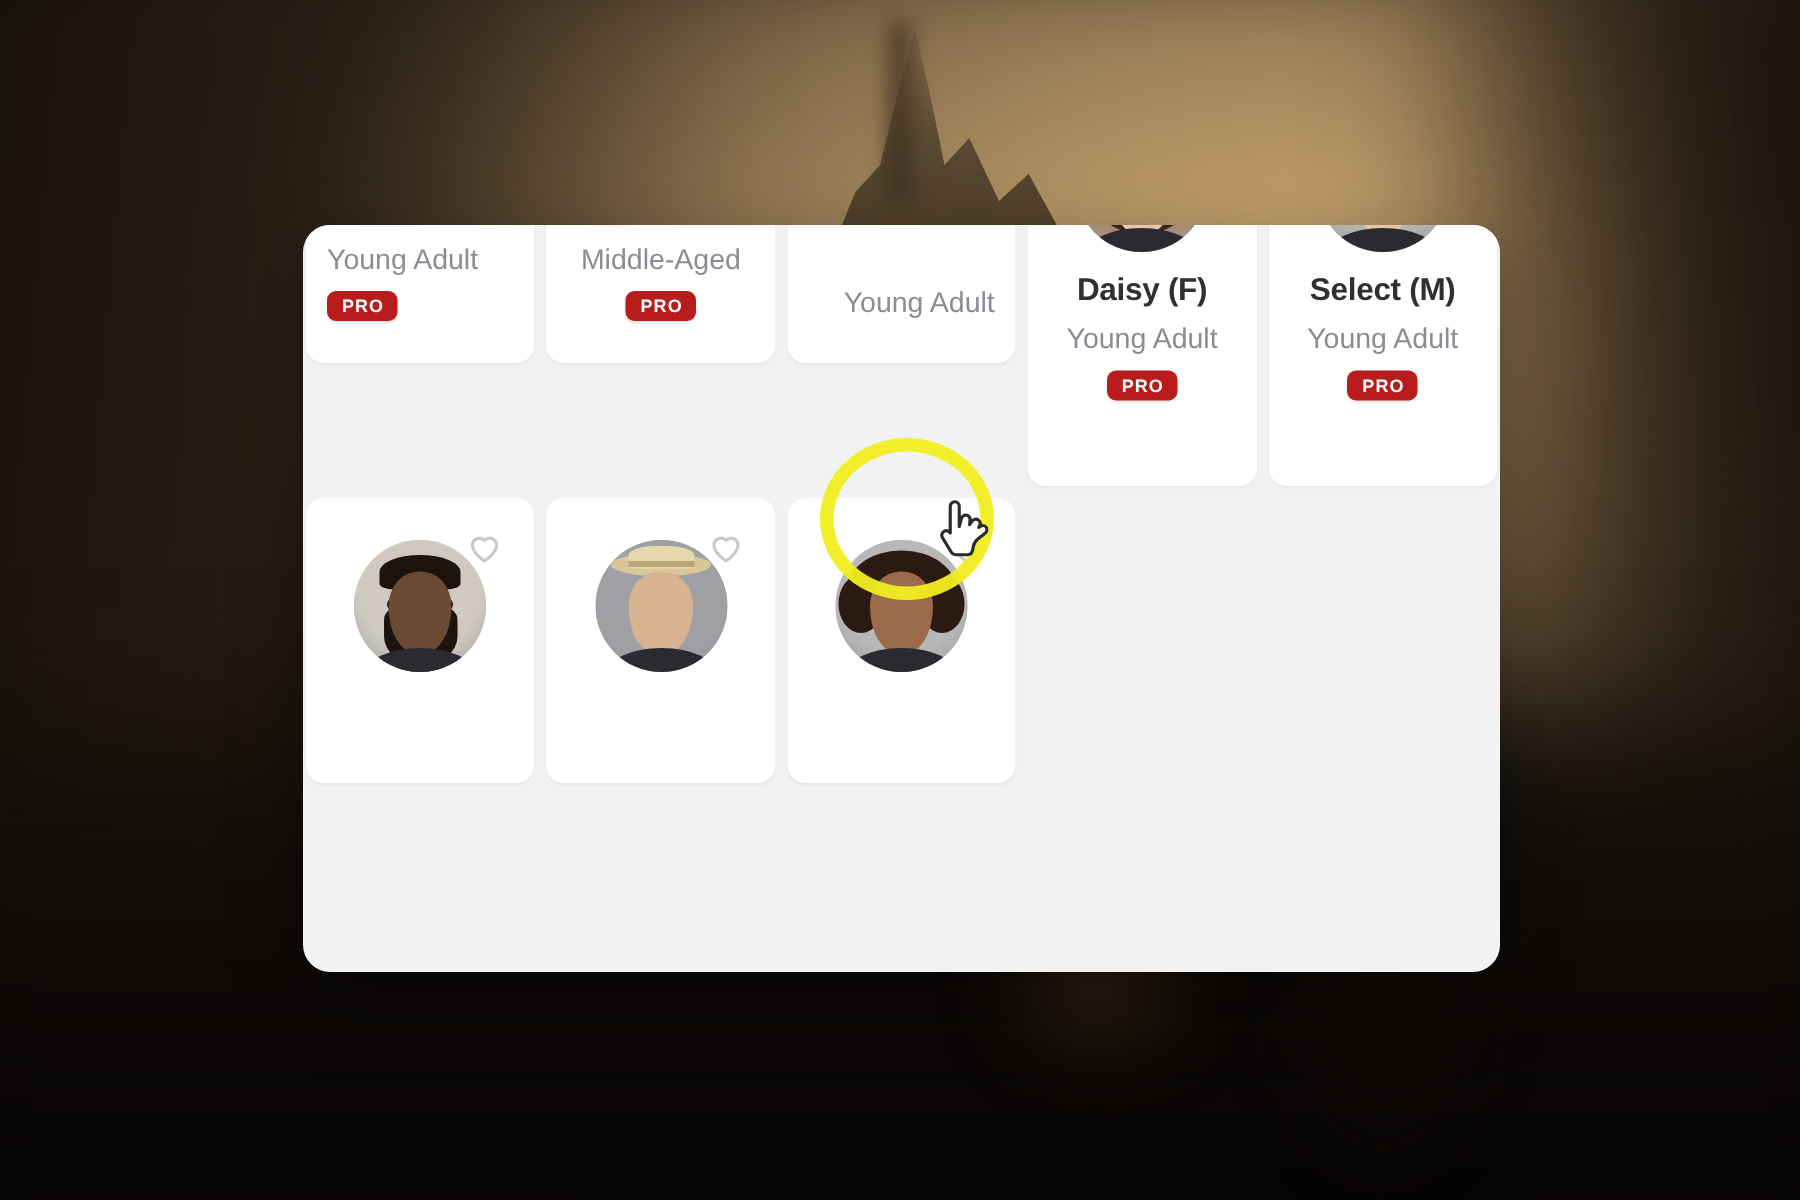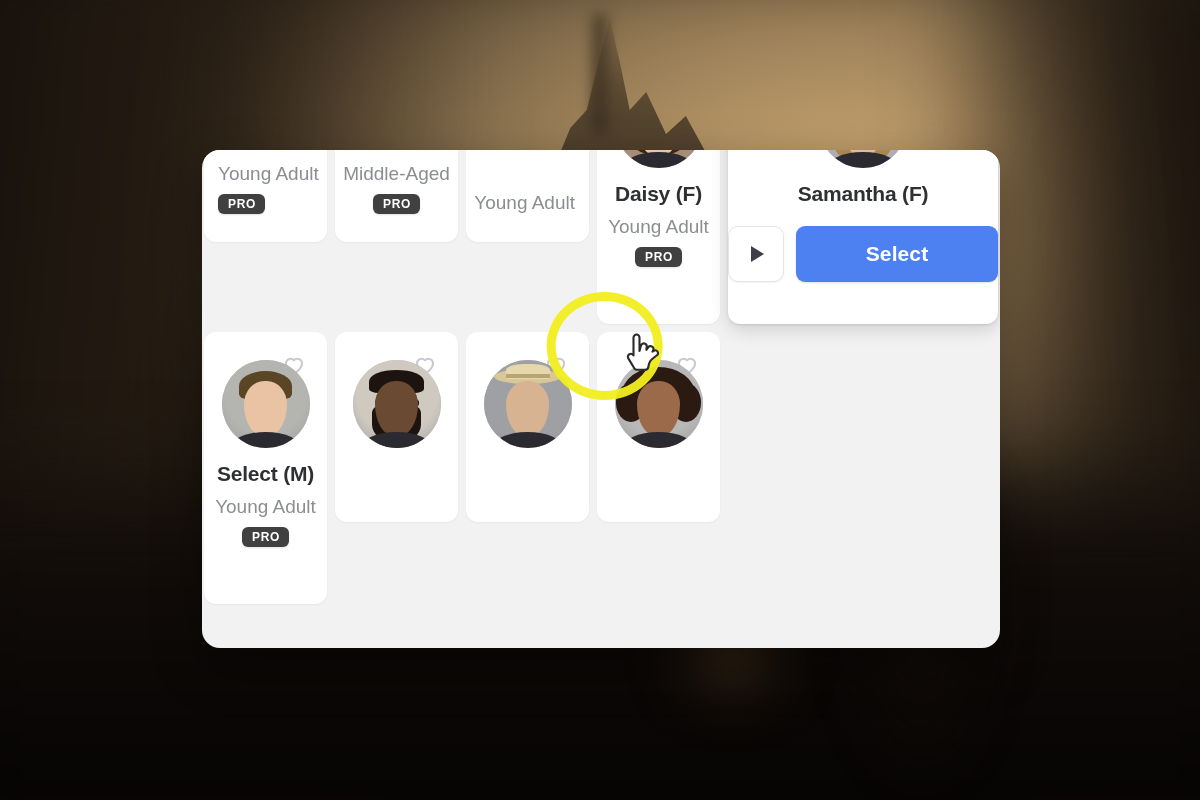--- a/index.html
+++ b/index.html
@@ -205,21 +205,21 @@
     font-size: 19px;
     color: #8b8d93;
     margin-top: 8px;
     white-space: nowrap;
   }
   .card.row-main .meta { margin-top: 10px; }
 
   .pro {
     margin-top: 9px;
     display: inline-block;
-    background: #404040;
+    background: #b91c1c;
     color: #ffffff;
     font-size: 12px;
     font-weight: 700;
     letter-spacing: 0.7px;
     padding: 4px 9px 4px 10px;
     border-radius: 6px;
     line-height: 1;
     box-shadow: 0 1px 2px rgba(0,0,0,0.12);
   }
 
@@ -330,43 +330,20 @@
             <div class="face-hair" style="left:24%;top:19%;width:52%;height:26%;border-radius:50% 50% 0 0;background:#3a2418"></div>
             <div class="face-skin" style="background:#e8c4a8"></div>
             <div class="face-neck" style="background:#e8c4a8"></div>
             <div class="face-shoulder" style="background:#2a2a30"></div>
           </div>
         </div>
         <div class="name">Daisy (F)</div>
         <div class="meta">Young Adult</div>
         <span class="pro">PRO</span>
       </div>
-      <div class="card row-main selected">
-        <div class="heart-btn">
-          <svg viewBox="0 0 24 24" fill="none" xmlns="http://www.w3.org/2000/svg">
-            <path d="M12 20.2s-7.4-4.6-7.4-9.6a4.3 4.3 0 0 1 7.4-3 4.3 4.3 0 0 1 7.4 3c0 5-7.4 9.6-7.4 9.6z" stroke="#c9cace" stroke-width="1.9" stroke-linejoin="round" fill="none"></path>
-          </svg>
-        </div>
-        <div class="avatar-wrap">
-          <div class="avatar">
-            <div class="face-bg" style="background:radial-gradient(circle at 50% 38%, #b6b6ba 0%, #b6b6ba 58%, #9b9b9f 100%)"></div>
-            <div class="face-hair" style="left:13%;top:10%;width:74%;height:86%;border-radius:50% 50% 40% 40%/52% 52% 48% 48%;background:#a98752"></div>
-            <div class="face-skin" style="background:#e2bb9c"></div>
-            <div class="face-neck" style="background:#e2bb9c"></div>
-            <div class="face-shoulder" style="background:#2a2a30"></div>
-          </div>
-        </div>
-        <div class="name">Samantha (F)</div>
-        <div class="actions">
-          <div class="play-btn">
-            <span class="play-tri"></span>
-          </div>
-          <button class="select-btn">Select</button>
-        </div>
-      </div>
       <div class="card row-main">
         <div class="heart-btn">
           <svg viewBox="0 0 24 24" fill="none" xmlns="http://www.w3.org/2000/svg">
             <path d="M12 20.2s-7.4-4.6-7.4-9.6a4.3 4.3 0 0 1 7.4-3 4.3 4.3 0 0 1 7.4 3c0 5-7.4 9.6-7.4 9.6z" stroke="#c9cace" stroke-width="1.9" stroke-linejoin="round" fill="none"></path>
           </svg>
         </div>
         <div class="avatar-wrap">
           <div class="avatar">
             <div class="face-bg" style="background:radial-gradient(circle at 50% 38%, #b4b4b0 0%, #b4b4b0 58%, #9b9b9f 100%)"></div>
             <div class="face-hair" style="left:20%;top:12%;width:60%;height:34%;border-radius:50% 50% 22% 22%;background:#5a4526"></div>

